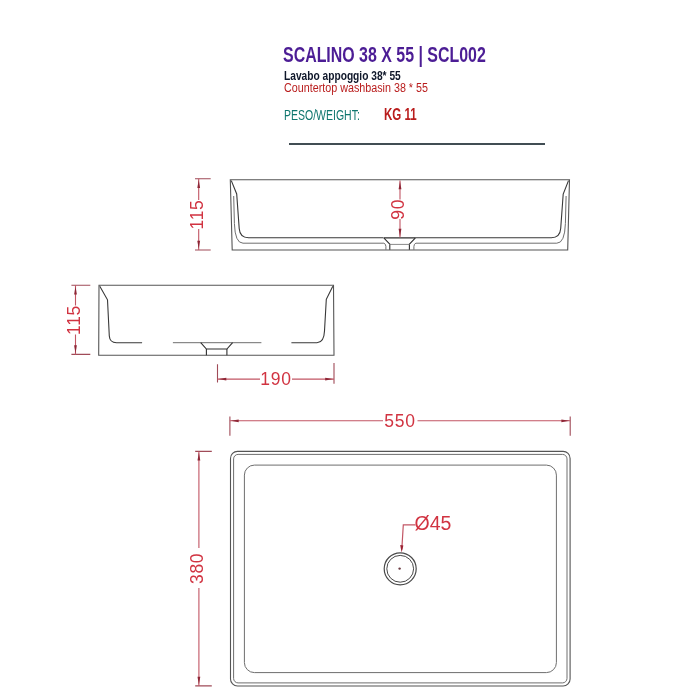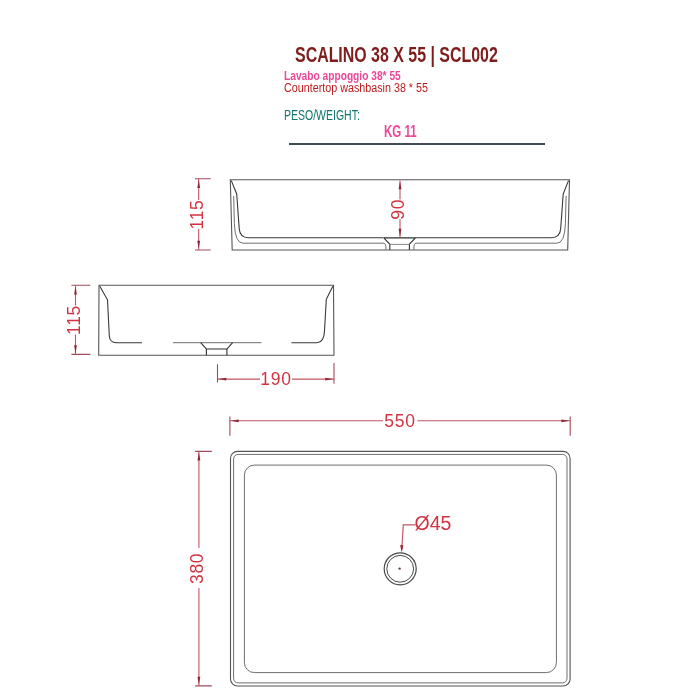--- a/index.html
+++ b/index.html
@@ -3,29 +3,29 @@
 <meta charset="utf-8">
 <style>
   html,body{margin:0;padding:0;background:#ffffff;}
   body{width:700px;height:700px;position:relative;font-family:"Liberation Sans",sans-serif;overflow:hidden;}
   .abs{position:absolute;white-space:nowrap;line-height:1;}
   .sx{display:inline-block;transform-origin:0 50%;}
 </style>
 </head>
 <body>
 
-<div class="abs" style="left:282.9px;top:44.3px;font-size:22.5px;font-weight:bold;color:#7f1d1d;margin-left:12px;"><span class="sx" style="transform:scaleX(0.708);">SCALINO 38 X 55 | SCL002</span></div>
+<div class="abs" style="left:282.9px;top:44.3px;font-size:22.5px;font-weight:bold;color:#4c1d95;"><span class="sx" style="transform:scaleX(0.708);">SCALINO 38 X 55 | SCL002</span></div>
 
-<div class="abs" style="left:284.3px;top:68.5px;font-size:13.7px;font-weight:bold;color:#ec4899;"><span class="sx" style="transform:scaleX(0.745);">Lavabo appoggio 38* 55</span></div>
+<div class="abs" style="left:284.3px;top:68.5px;font-size:13.7px;font-weight:bold;color:#0f172a;"><span class="sx" style="transform:scaleX(0.745);">Lavabo appoggio 38* 55</span></div>
 
 <div class="abs" style="left:284.3px;top:81.3px;font-size:13.7px;color:#b91c1c;"><span class="sx" style="transform:scaleX(0.785);">Countertop washbasin 38 * 55</span></div>
 
 <div class="abs" style="left:284.3px;top:106.6px;font-size:15px;font-weight:normal;color:#0f766e;"><span class="sx" style="transform:scaleX(0.70);">PESO/WEIGHT:</span></div>
 
-<div class="abs" style="left:384.3px;top:123px;font-size:16.5px;font-weight:bold;color:#ec4899;"><span class="sx" style="transform:scaleX(0.70);">KG 11</span></div>
+<div class="abs" style="left:384.3px;top:106px;font-size:16.5px;font-weight:bold;color:#b91c1c;"><span class="sx" style="transform:scaleX(0.70);">KG 11</span></div>
 
 <div class="abs" style="left:288.6px;top:143px;width:256.8px;height:1.8px;background:#414d53;"></div>
 
 <svg width="700" height="700" style="position:absolute;left:0;top:0;" viewBox="0 0 700 700" fill="none">
 
 <g stroke="#555555" stroke-width="1.1">
   <path d="M230.3,179.7 L569.5,179.7 L567.7,250 L232.2,250 Z"></path>
 </g>
 
 <g stroke="#383838" stroke-width="1.1">

